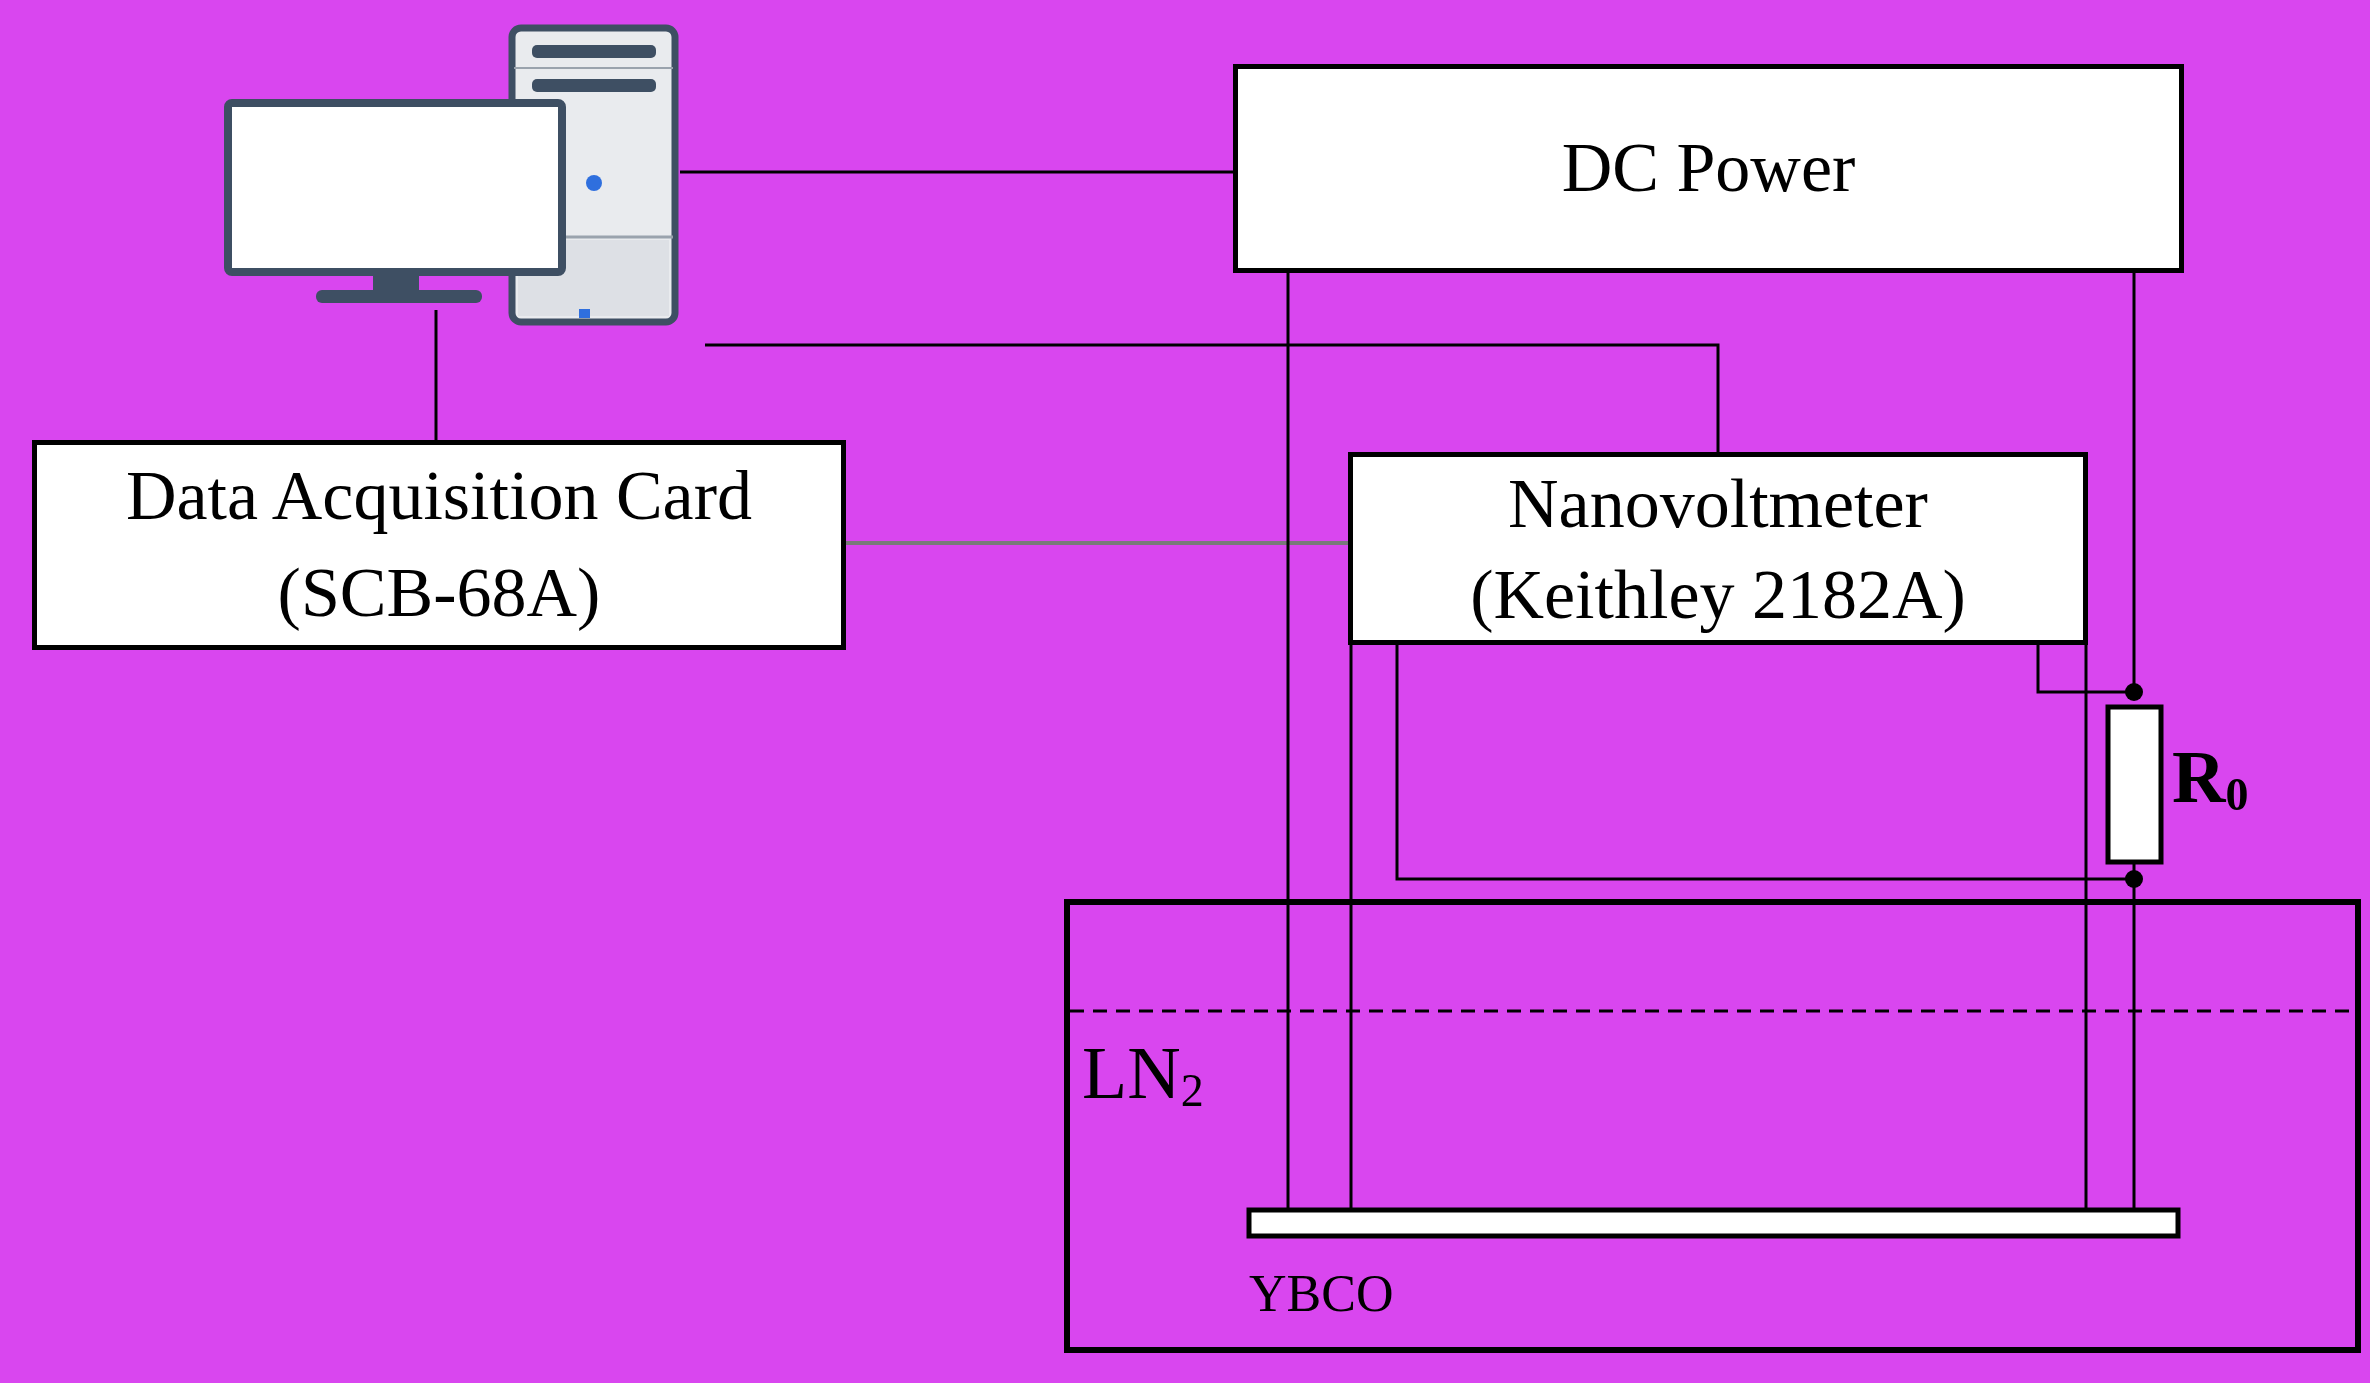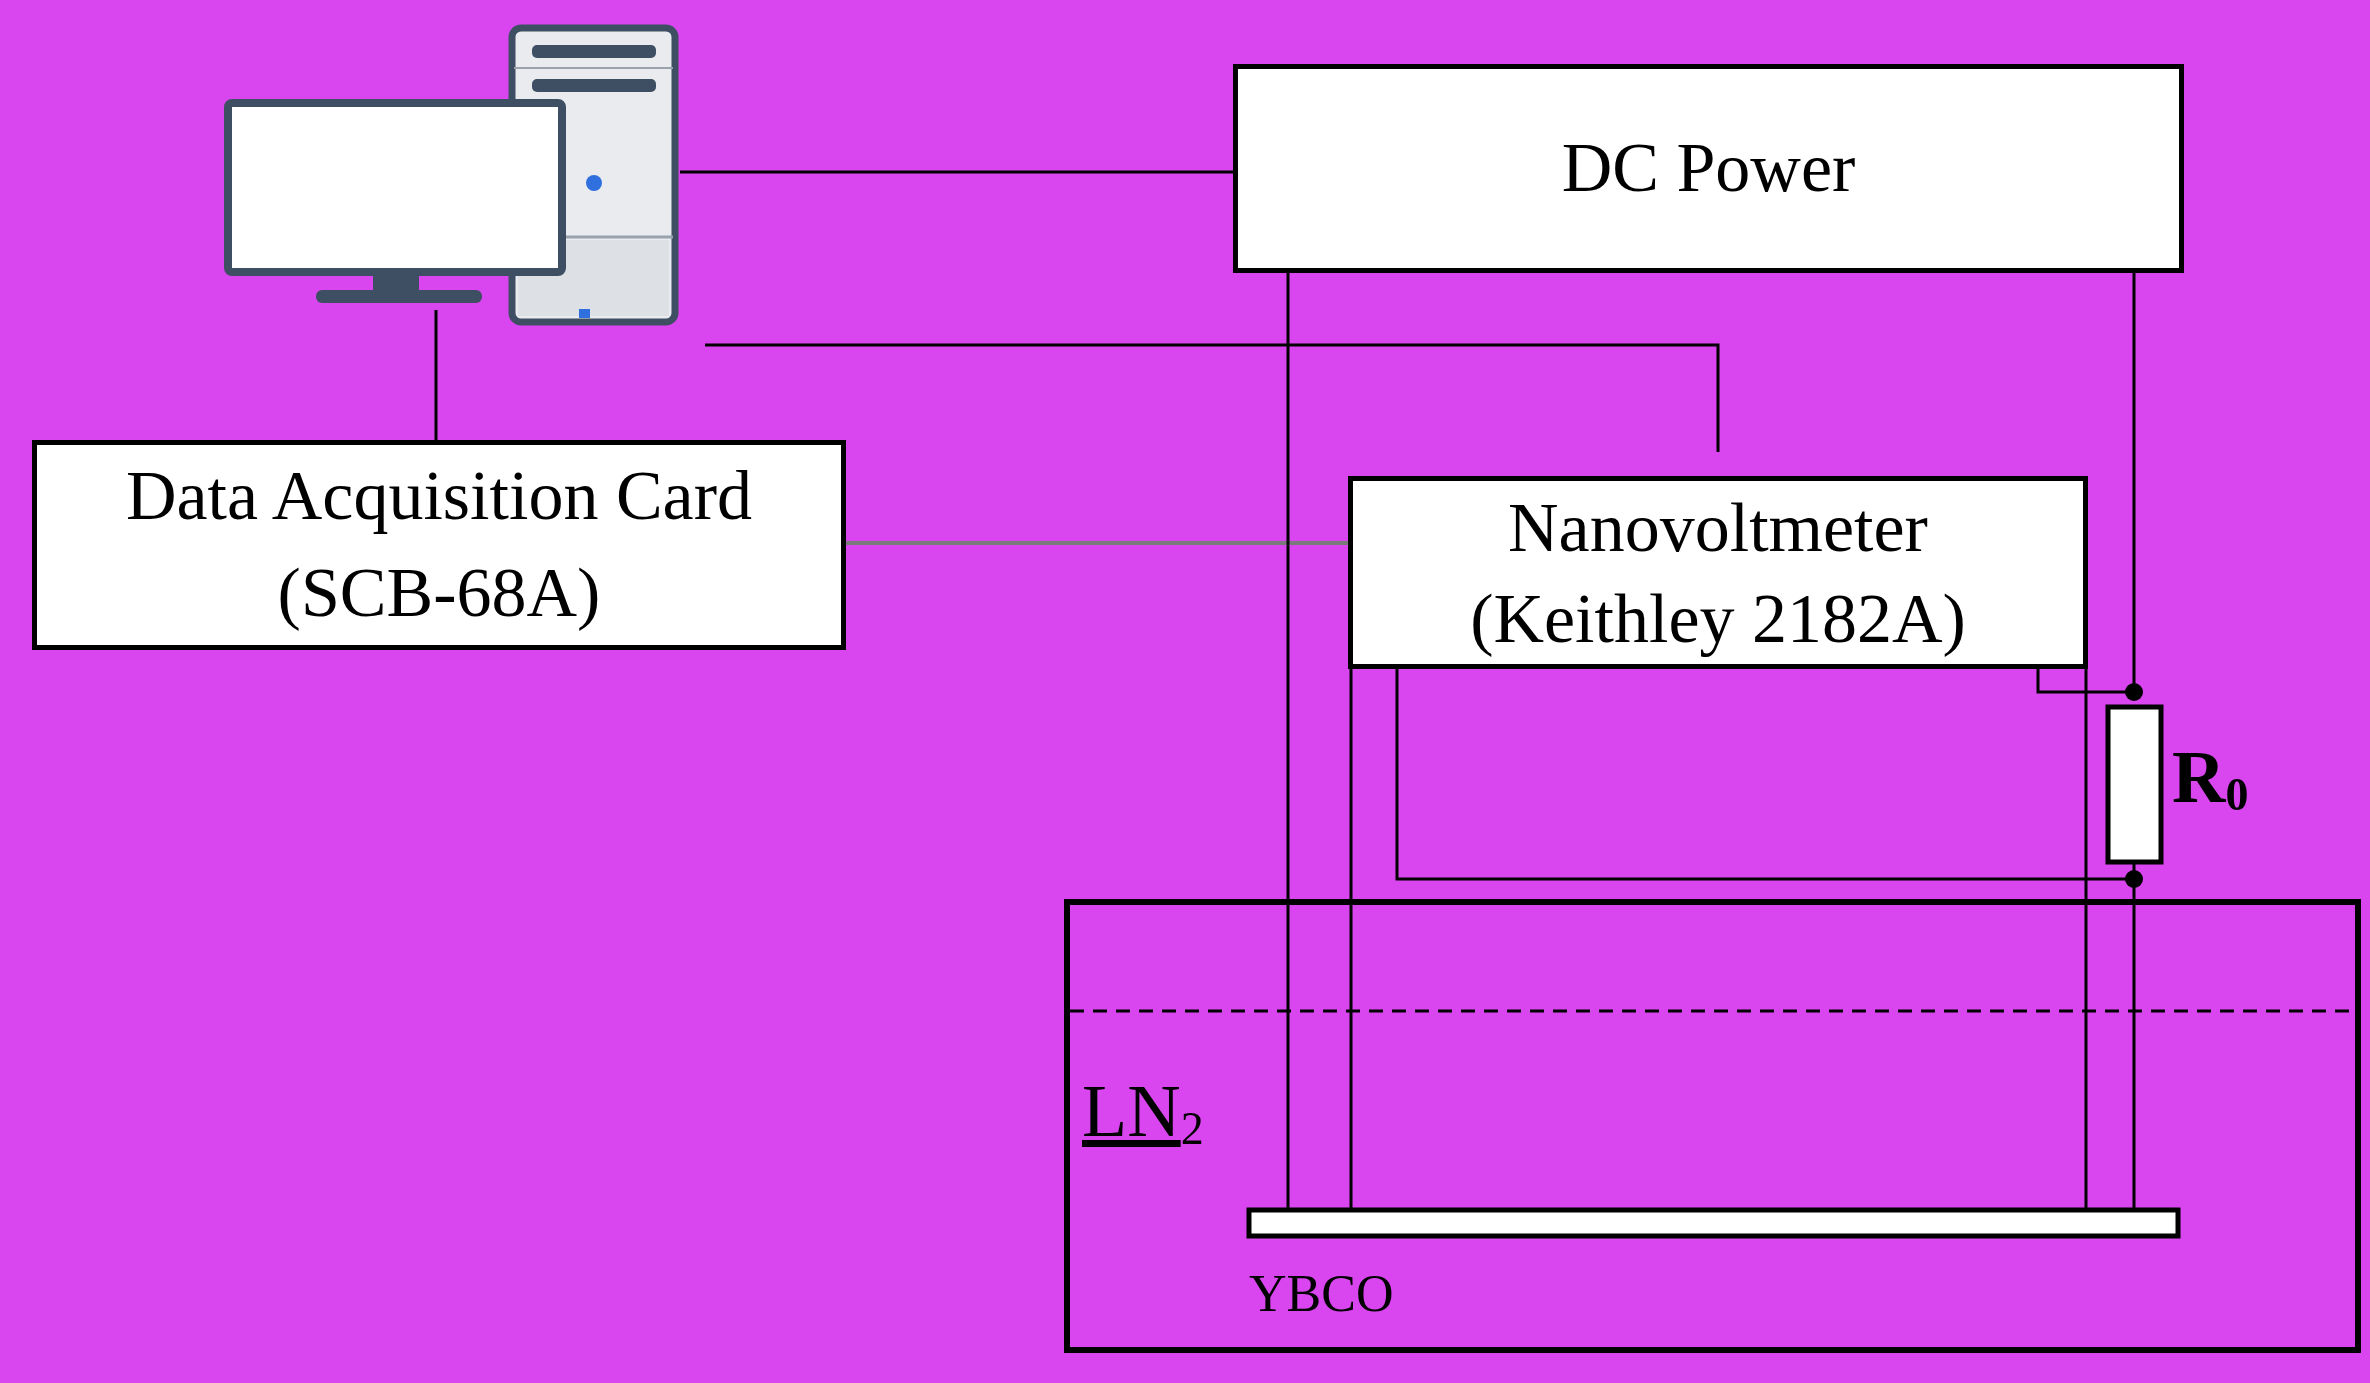--- a/index.html
+++ b/index.html
@@ -102,28 +102,28 @@
 
   <div class="eqbox" style="left:1233px;top:64px;width:951px;height:209px;">
     <span>DC Power</span>
   </div>
 
   <div class="eqbox" style="left:32px;top:440px;width:814px;height:210px;">
     <span>Data Acquisition Card</span>
     <span>(SCB-68A)</span>
   </div>
 
-  <div class="eqbox" style="left:1348px;top:476px;width:740px;height:193px;line-height:1.3;">
+  <div class="eqbox" style="left:1348px;top:452px;width:740px;height:193px;line-height:1.3;">
     <span>Nanovoltmeter</span>
     <span>(Keithley 2182A)</span>
   </div>
 
   <div class="freelabel" style="left:2172px;top:740px;font-size:74px;font-weight:bold;">
     <span>R</span><span class="subchar">0</span>
   </div>
 
-  <div class="freelabel" style="left:1082px;top:1074px;font-size:74px;text-decoration:underline;">
+  <div class="freelabel" style="left:1082px;top:1036px;font-size:74px;">
     <span>LN</span><span class="subchar">2</span>
   </div>
 
   <div class="ybco" style="left:1249px;top:1256px;width:929px;">YBCO</div>
 
 </div>
 
 </body></html>

